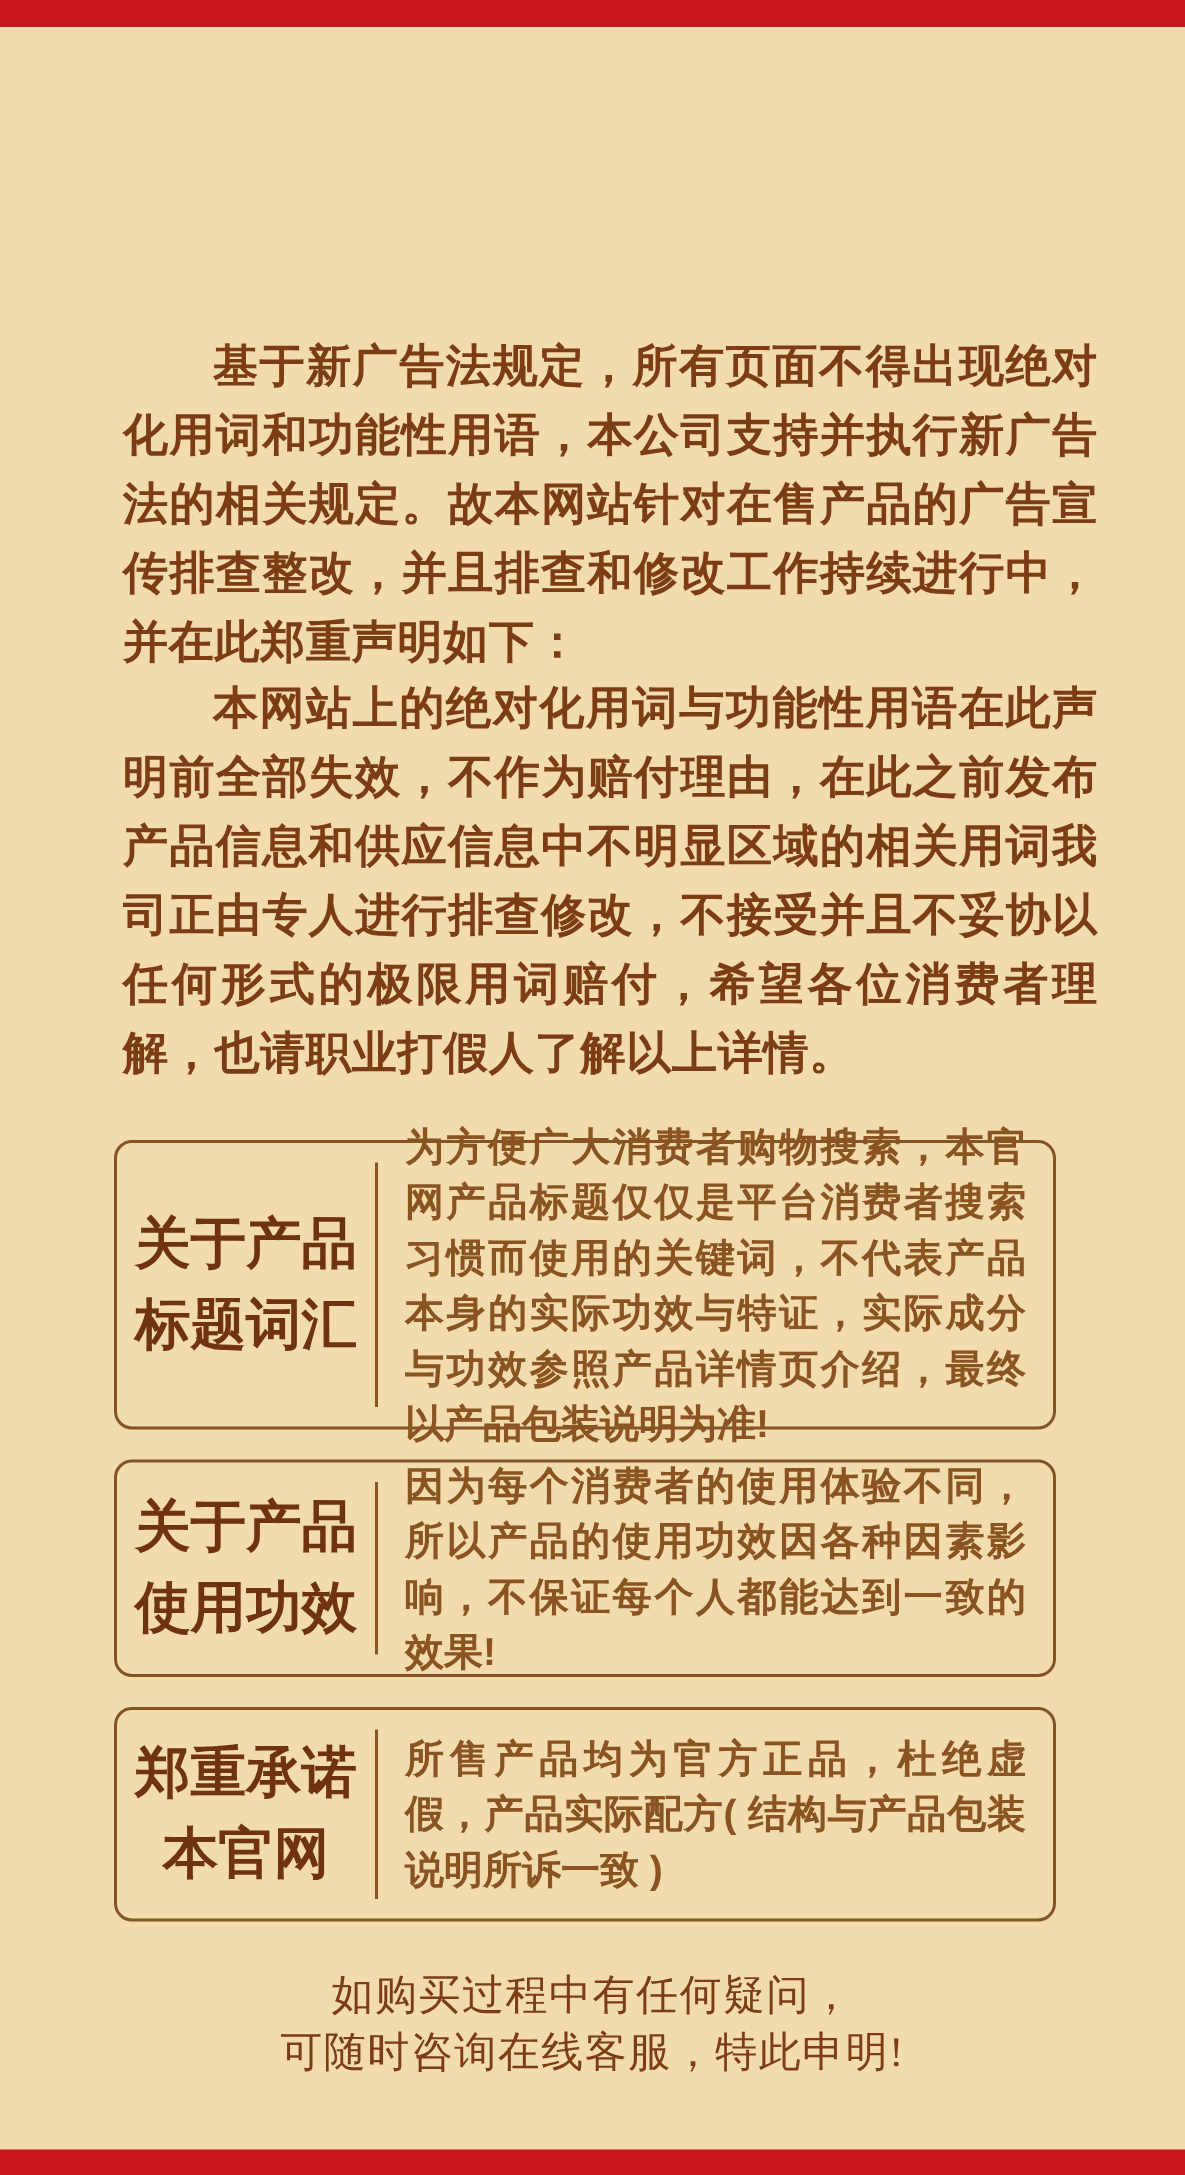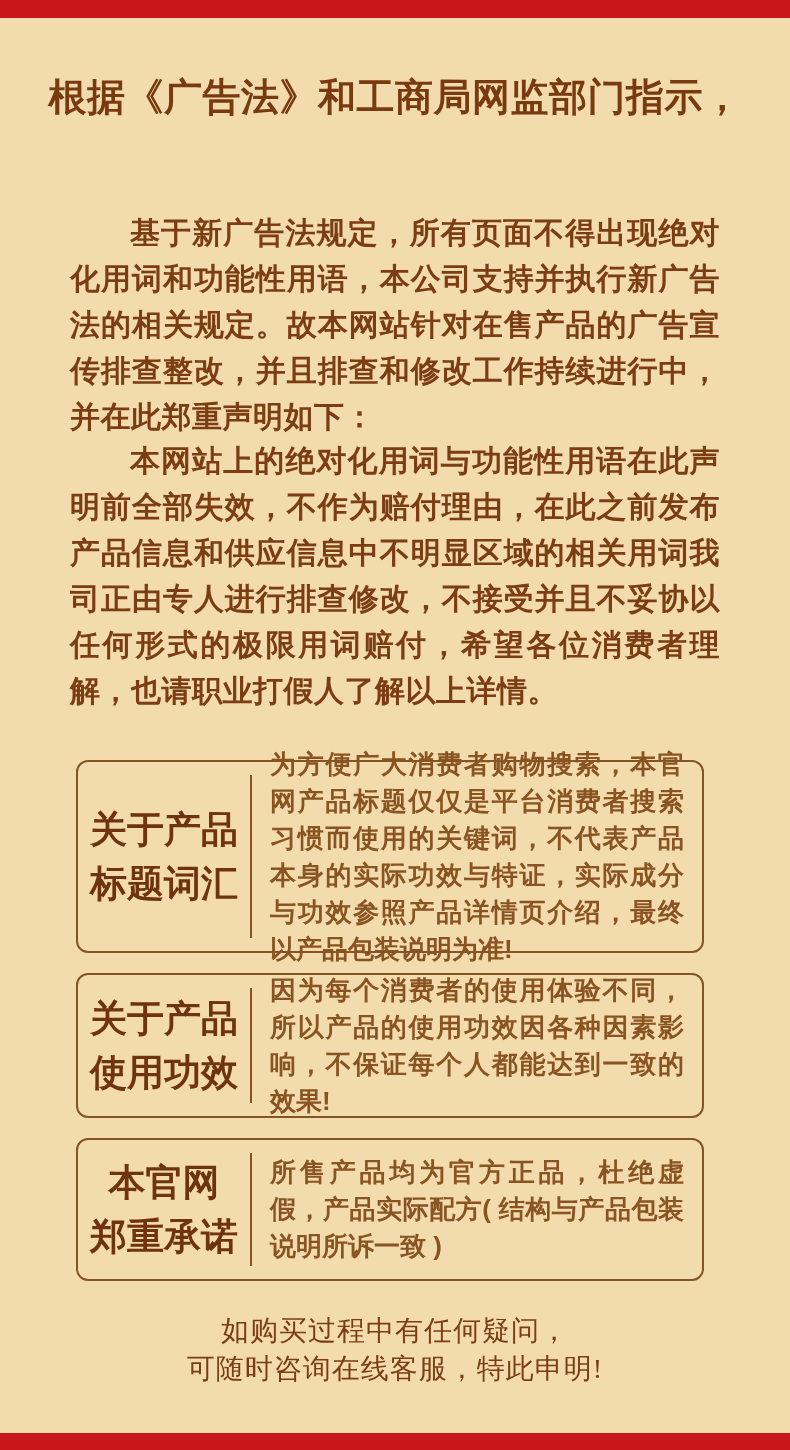--- a/index.html
+++ b/index.html
@@ -33,21 +33,21 @@
     line-height: 55px;
     font-weight: bold;
     letter-spacing: 0.5px;
   }
   .title .tl { display: block; }
 
   .para {
     position: absolute;
     left: 70px;
     width: 650px;
-    margin: 0;
+    margin: 12px;
     color: #7c3d14;
     font-size: 30px;
     line-height: 46px;
     font-weight: 600;
     text-align: justify;
     text-indent: 2em;
     letter-spacing: 0.5px;
   }
   .para.p1 { top: 210px; }
   .para.p2 { top: 438px; }
@@ -120,21 +120,20 @@
   .footer .fl { display: block; }
 </style>
 </head>
 <body>
 
 <div class="page">
 
   <div class="redbar top"></div>
 
   <h1 class="title">
-    <span class="tl">根据《广告法》和工商局网监部门指示，</span>
   </h1>
 
   <p class="para p1">基于新广告法规定，所有页面不得出现绝对化用词和功能性用语，本公司支持并执行新广告法的相关规定。故本网站针对在售产品的广告宣传排查整改，并且排查和修改工作持续进行中，并在此郑重声明如下：</p>
 
   <p class="para p2">本网站上的绝对化用词与功能性用语在此声明前全部失效，不作为赔付理由，在此之前发布产品信息和供应信息中不明显区域的相关用词我司正由专人进行排查修改，不接受并且不妥协以任何形式的极限用词赔付，希望各位消费者理解，也请职业打假人了解以上详情。</p>
 
   <div class="boxes">
 
     <section class="notice-box b1">
       <div class="box-label">
@@ -149,22 +148,22 @@
       <div class="box-label">
         <span>关于产品</span>
         <span>使用功效</span>
       </div>
       <div class="box-divider"></div>
       <div class="box-body">因为每个消费者的使用体验不同，所以产品的使用功效因各种因素影响，不保证每个人都能达到一致的效果!</div>
     </section>
 
     <section class="notice-box b3">
       <div class="box-label">
+        <span>郑重承诺</span>
         <span>本官网</span>
-        <span>郑重承诺</span>
       </div>
       <div class="box-divider"></div>
       <div class="box-body">所售产品均为官方正品，杜绝虚假，产品实际配方( 结构与产品包装说明所诉一致 )</div>
     </section>
 
   </div>
 
   <div class="footer">
     <span class="fl">如购买过程中有任何疑问，</span>
     <span class="fl">可随时咨询在线客服，特此申明!</span>

